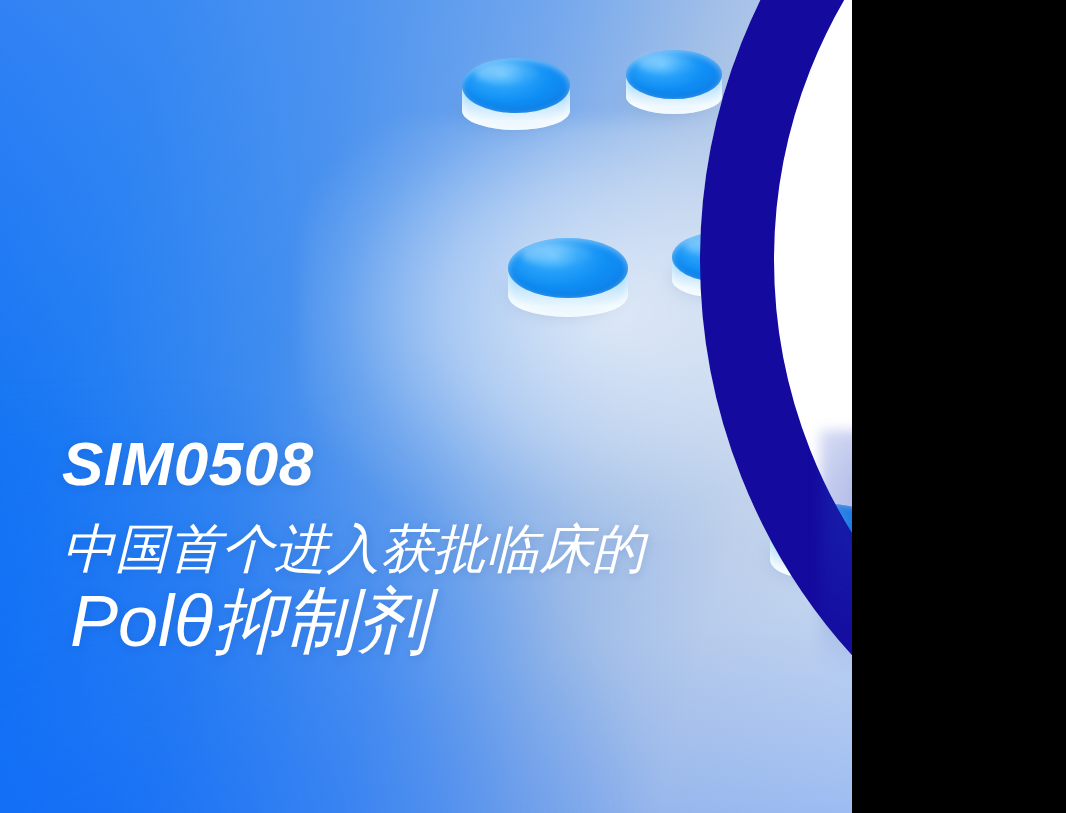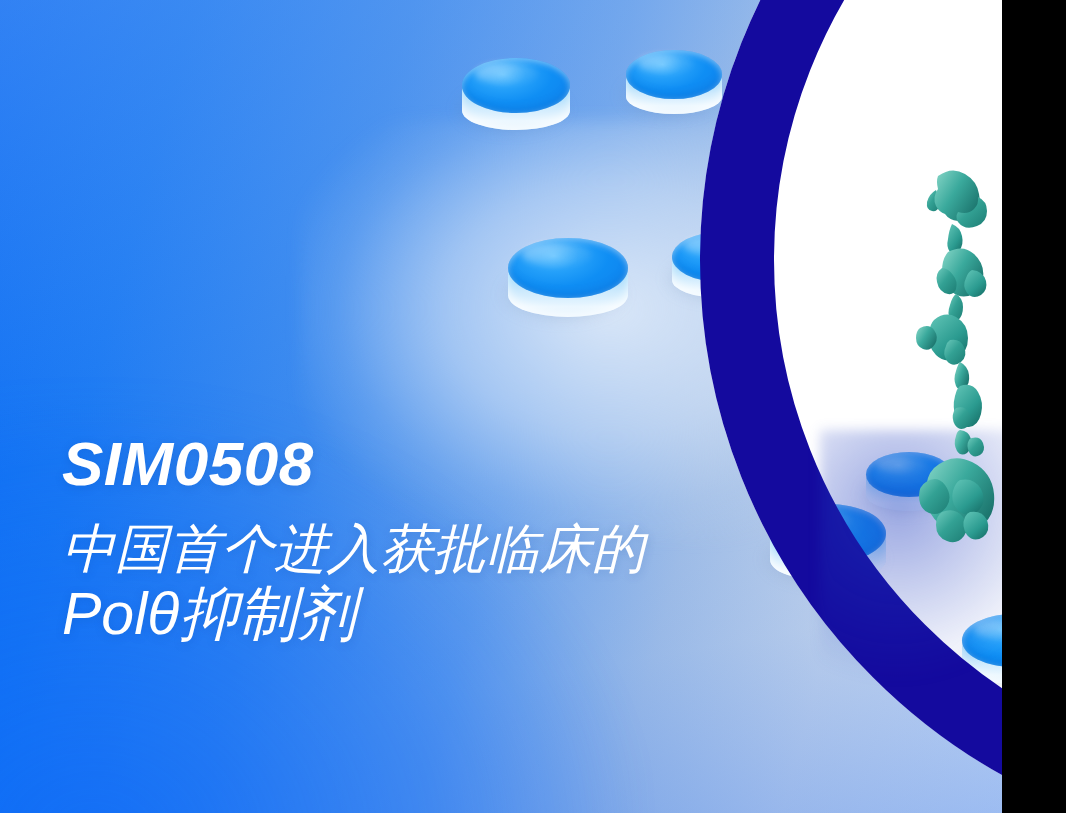--- a/index.html
+++ b/index.html
@@ -1,18 +1,18 @@
 <!DOCTYPE html>
 <html><head>
 <meta charset="utf-8">
 <style>
   html,body{margin:0;padding:0;background:#000;}
   #stage{
     position:relative;
-    width:1002px;height:813px;
+    width:852px;height:813px;
     overflow:hidden;
     font-family:"Liberation Sans","DejaVu Sans",sans-serif;
   }
 
   
   .bg-base{position:absolute;inset:0;}
   .bg-grad-main{
     background:linear-gradient(105deg,
       #0a6cf5 0%,
       #1a79f3 16%,
@@ -154,25 +154,26 @@
   }
   .t-sub1{
     margin-top:23px;
     font-size:53px;
     font-style:italic;
     font-weight:500;
     line-height:1.16;
     white-space:nowrap;
   }
   .t-sub2{
-    font-size:59px;
+    font-size:72px;
     font-style:italic;
     font-weight:500;
     line-height:1.16;
     white-space:nowrap;
+    margin-left:8px;
   }
 </style>
 </head>
 <body>
 
 <div id="stage">
 
   <div class="bg-base bg-grad-main"></div>
   <div class="bg-base bg-grad-vert"></div>
   <div class="bg-glow"></div>

